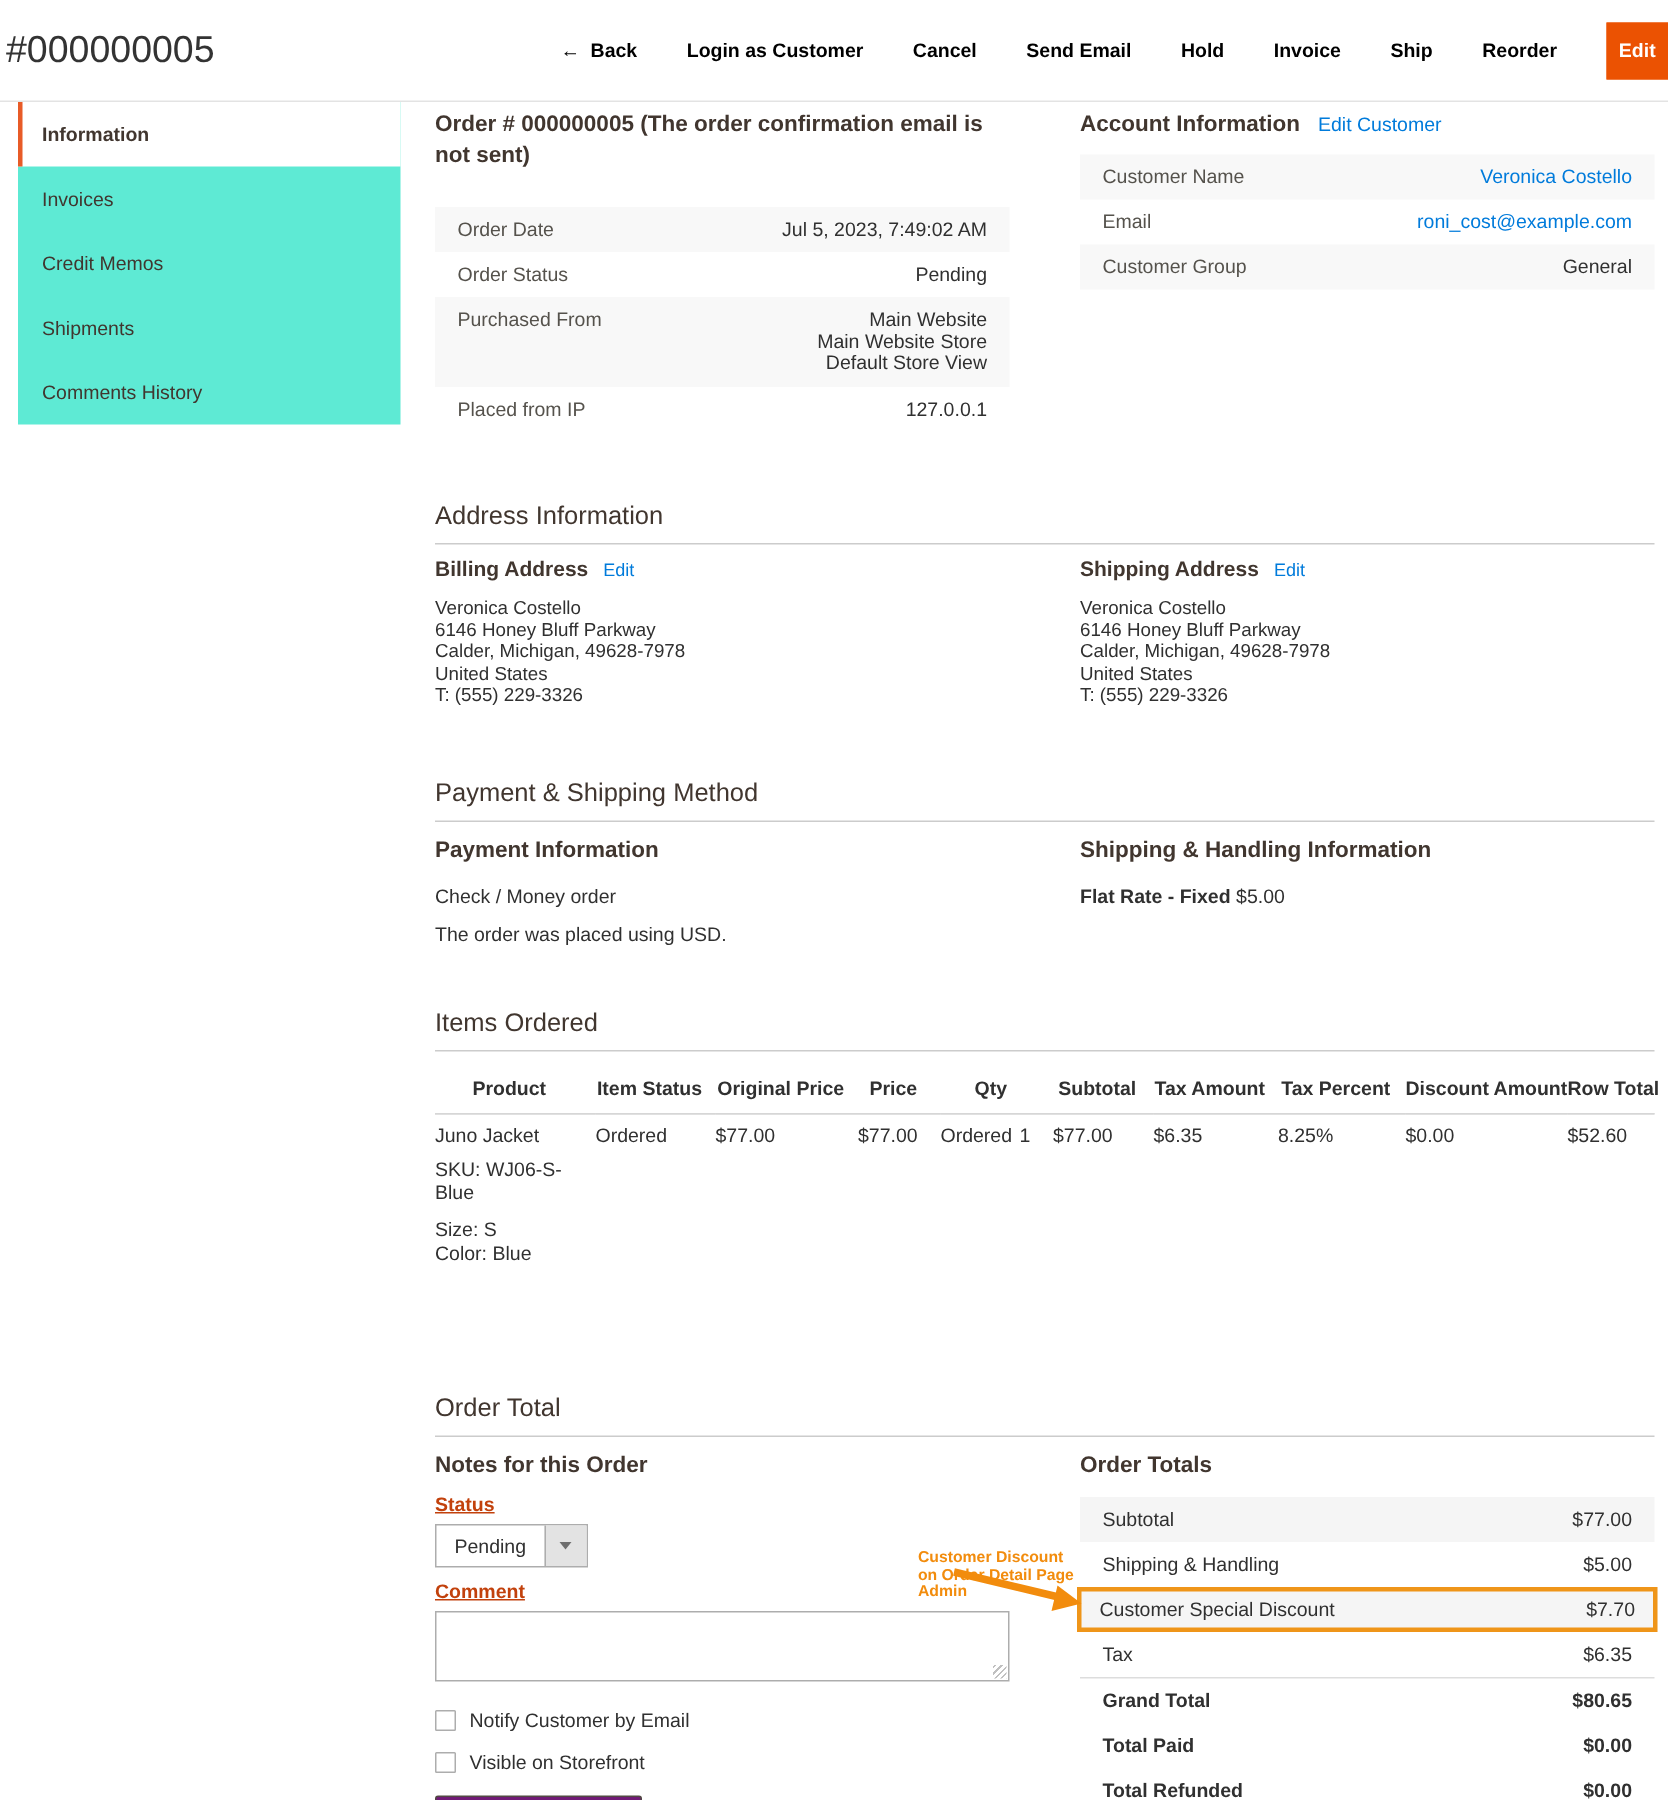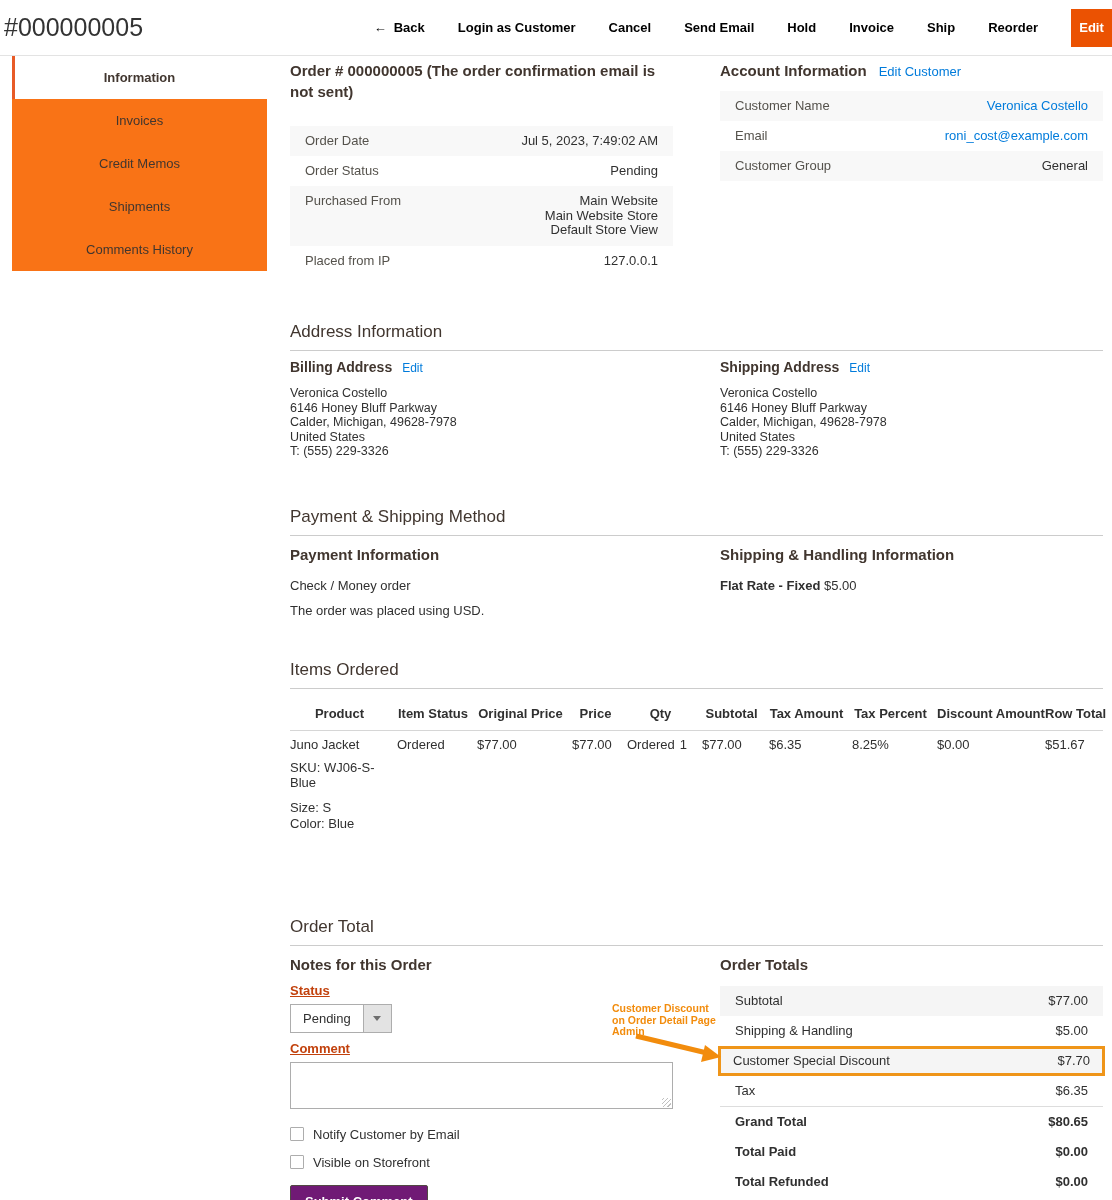--- a/index.html
+++ b/index.html
@@ -4,32 +4,32 @@
 <style>
   * { box-sizing: border-box; }
   html,body { margin:0; padding:0; }
   body {
     width:1112px; height:1200px; overflow:hidden;
     background:#fff; color:#303030;
     font-family:"Liberation Sans","DejaVu Sans",sans-serif;
     font-size:13px;
   }
   
-  .page-header { height:56px; display:flex; align-items:center; justify-content:space-between;
+  .page-header { height:68px; display:flex; align-items:center; justify-content:space-between;
     border-bottom:1px solid #e3e3e3; padding-left:4px; }
   .page-title { font-size:25px; font-weight:400; color:#333; margin:0; }
   .header-actions { display:flex; align-items:center; gap:33px; }
   .action-text { background:none; border:none; padding:0; cursor:pointer;
     font:600 13px "Liberation Sans","DejaVu Sans",sans-serif; color:#000000; white-space:nowrap; }
   .back-arrow { font-weight:400; margin-right:7px; }
   .action-primary { width:41px; height:38px; background:#eb5202; border:1px solid #eb5202;
     color:#fff; font:700 13px "Liberation Sans","DejaVu Sans",sans-serif; cursor:pointer; }
   
   .body-wrap { display:flex; align-items:flex-start; }
-  .sidebar { margin-left:12px; width:255px; background:#f97316; flex:none;text-align:center; }
+  .sidebar { margin-left:12px; width:255px; background:#5eead4; flex:none; }
   .sidebar-item { padding:14px 16px; color:#41362f; cursor:pointer; }
   .sidebar-item.active { background:#fff; border-left:3px solid #e85b27; padding-left:13px; font-weight:600; }
   main { flex:1; min-width:0; padding:4px 9px 0 23px; }
   .two-col { display:flex; gap:47px; }
   .col { flex:1; min-width:0; }
   
   .section { margin-top:46px; }
   .section-title { font-size:17px; font-weight:400; color:#41362f; margin:0;
     padding-bottom:8px; border-bottom:1px solid #ccc; margin-bottom:8px; }
   .block-title { font-size:15px; font-weight:700; color:#41362f; margin:0; line-height:1.4; }
@@ -68,35 +68,35 @@
   .select-value { padding:0 12px; display:flex; align-items:center; }
   .select-arrow { width:28px; background:#e3e3e3; border-left:1px solid #adadad;
     display:flex; align-items:center; justify-content:center; }
   .select-arrow::after { content:""; border-left:4px solid transparent; border-right:4px solid transparent;
     border-top:5px solid #6e6e6e; }
   .textarea-wrap { position:relative; margin-top:6px; width:100%; }
   .comment-textarea { width:100%; height:47px; border:1px solid #adadad; resize:none;
     font:13px "Liberation Sans","DejaVu Sans",sans-serif; padding:6px 8px; outline:none; display:block; }
   .resize-grip { position:absolute; right:2px; bottom:2px; width:9px; height:9px; pointer-events:none;
     background:repeating-linear-gradient(-45deg, transparent, transparent 2px, #c0c0c0 2px, #c0c0c0 3px); }
-  .checkbox-row { display:flex; align-items:flex-start; gap:9px; margin-top:13px; }
+  .checkbox-row { display:flex; align-items:center; gap:9px; margin-top:13px; }
   .checkbox-row.first { margin-top:18px; }
   .checkbox { width:14px; height:14px; border:1px solid #adadad; background:#fff; border-radius:1px;
     flex:none; cursor:pointer; }
   .submit-btn { margin-top:15px; background:#701a75; border:1px solid #514943; color:#fff;
     font:700 13px "Liberation Sans","DejaVu Sans",sans-serif; padding:8px 14px; border-radius:2px; cursor:pointer; }
   
   .totals-table { margin-top:11px; }
   .total-row { display:flex; justify-content:space-between; padding:8px 15px; line-height:14px; }
   .total-row.striped { background:#f5f5f5; }
   .total-row.highlight { background:#f5f5f5; border:3px solid #ef9519; padding:5px 12px; margin:0 -2px; }
   .totals-summary { border-top:1px solid #ddd; }
   .total-row.bold .t-label, .total-row.bold .t-value { font-weight:700; }
   
-  .annotation { position:absolute; left:322px; top:86px; color:#f28c0d;
+  .annotation { position:absolute; left:322px; top:104px; color:#f28c0d;
     font-size:10.5px; font-weight:700; line-height:11.5px; width:120px; }
   .annot-arrow-svg { position:absolute; left:0; top:0; pointer-events:none; }
 </style>
 </head>
 <body>
 
 <header class="page-header">
   <h1 class="page-title">#000000005</h1>
   <div class="header-actions">
     <button class="action-text"><span class="back-arrow">←</span><span>Back</span></button>
@@ -260,21 +260,21 @@
               </div>
             </td>
             <td>Ordered</td>
             <td>$77.00</td>
             <td>$77.00</td>
             <td><span>Ordered</span><span class="qty-num">1</span></td>
             <td>$77.00</td>
             <td>$6.35</td>
             <td>8.25%</td>
             <td>$0.00</td>
-            <td>$51.67</td>
+            <td>$52.60</td>
           </tr>
         </tbody>
       </table>
     </section>
 
     <section class="section order-total-section">
       <h2 class="section-title">Order Total</h2>
       <div class="two-col">
         <div class="col">
           <h3 class="block-title">Notes for this Order</h3>

